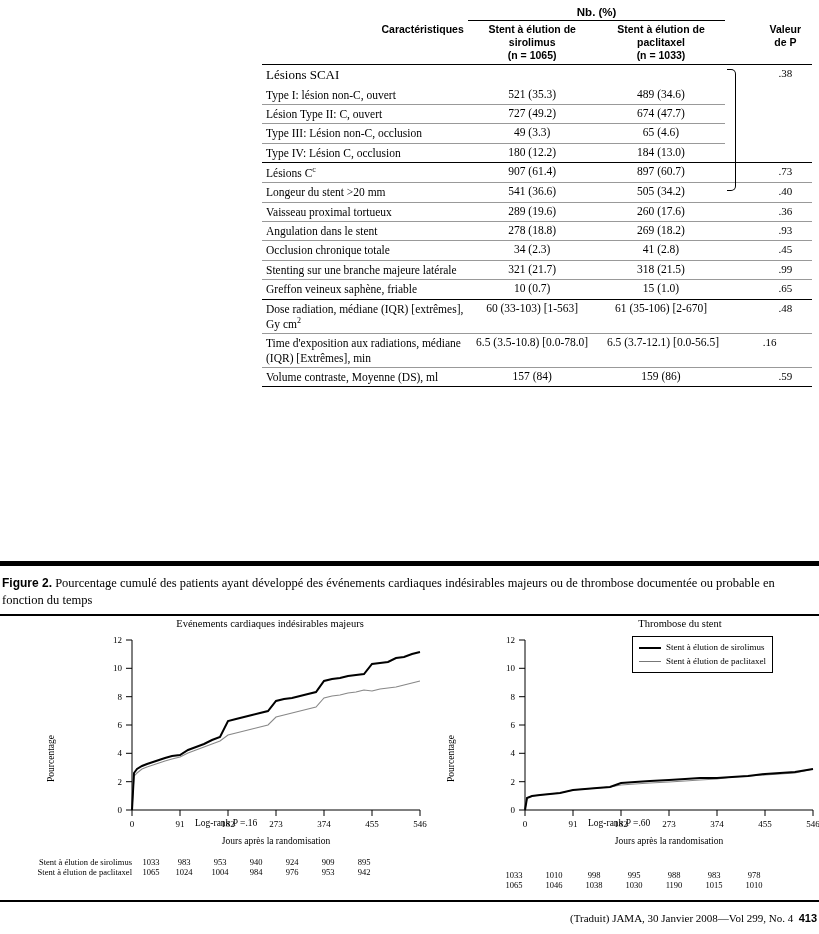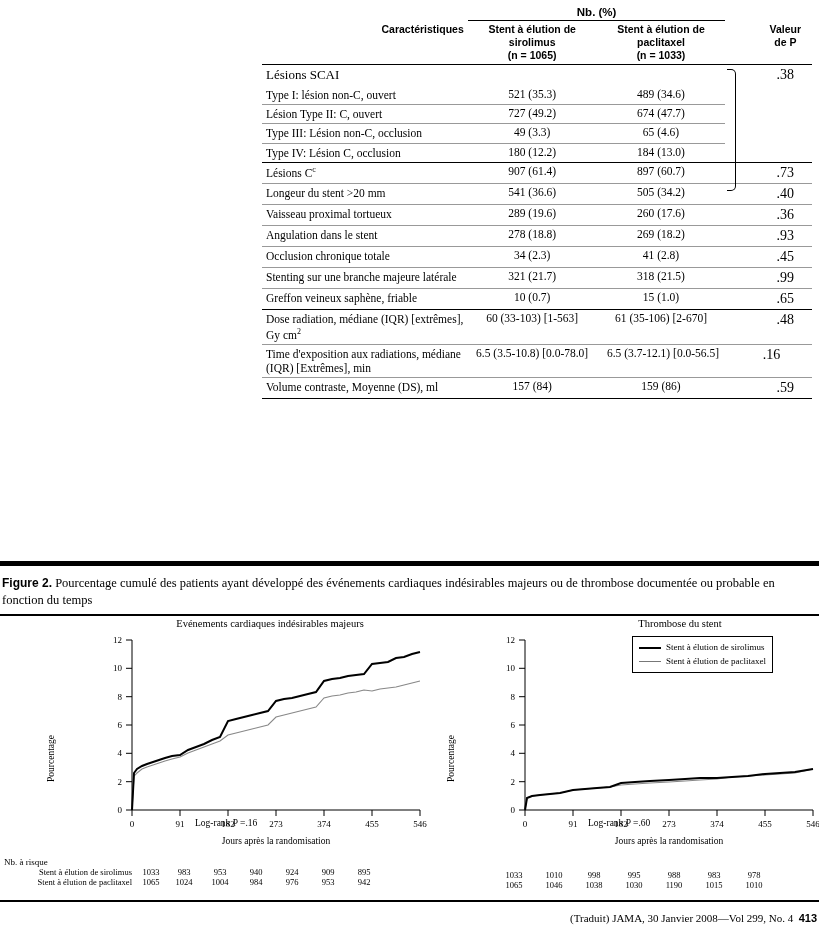--- a/index.html
+++ b/index.html
@@ -54,21 +54,21 @@
   }
   .indent1{padding-left:22px;}
   .num{
     text-align:center;
     font-size:11.5px;
     width:135px;
     margin-top:12px;
   }
   .pval{
     text-align:center;
-    font-size:14px;
+    font-size:11px;
     width:48px;
     vertical-align:middle;
   }
   .grp-label{font-size:13px;font-family:Liberation Serif, serif;}
   sup{font-size:8px;vertical-align:super;}
   .brace-cell{
     position:relative;
     width:30px;
   }
   
@@ -407,21 +407,20 @@
     <span class="sw sw-bold"></span>
     <span>Stent à élution de sirolimus</span>
   </div>
   <div class="row">
     <span class="sw sw-thin"></span>
     <span>Stent à élution de paclitaxel</span>
   </div>
 </div>
 
 <div class="risk" style="left:4px;top:857px;">
-  <div class="risk-title">Nb. à risque</div>
   <div class="risk-row">
     <span class="risk-lbl">Stent à élution de sirolimus</span>
     <span class="risk-val" style="width:30px;">1033</span>
     <span class="risk-val">983</span>
     <span class="risk-val">953</span>
     <span class="risk-val">940</span>
     <span class="risk-val">924</span>
     <span class="risk-val">909</span>
     <span class="risk-val">895</span>
   </div>

